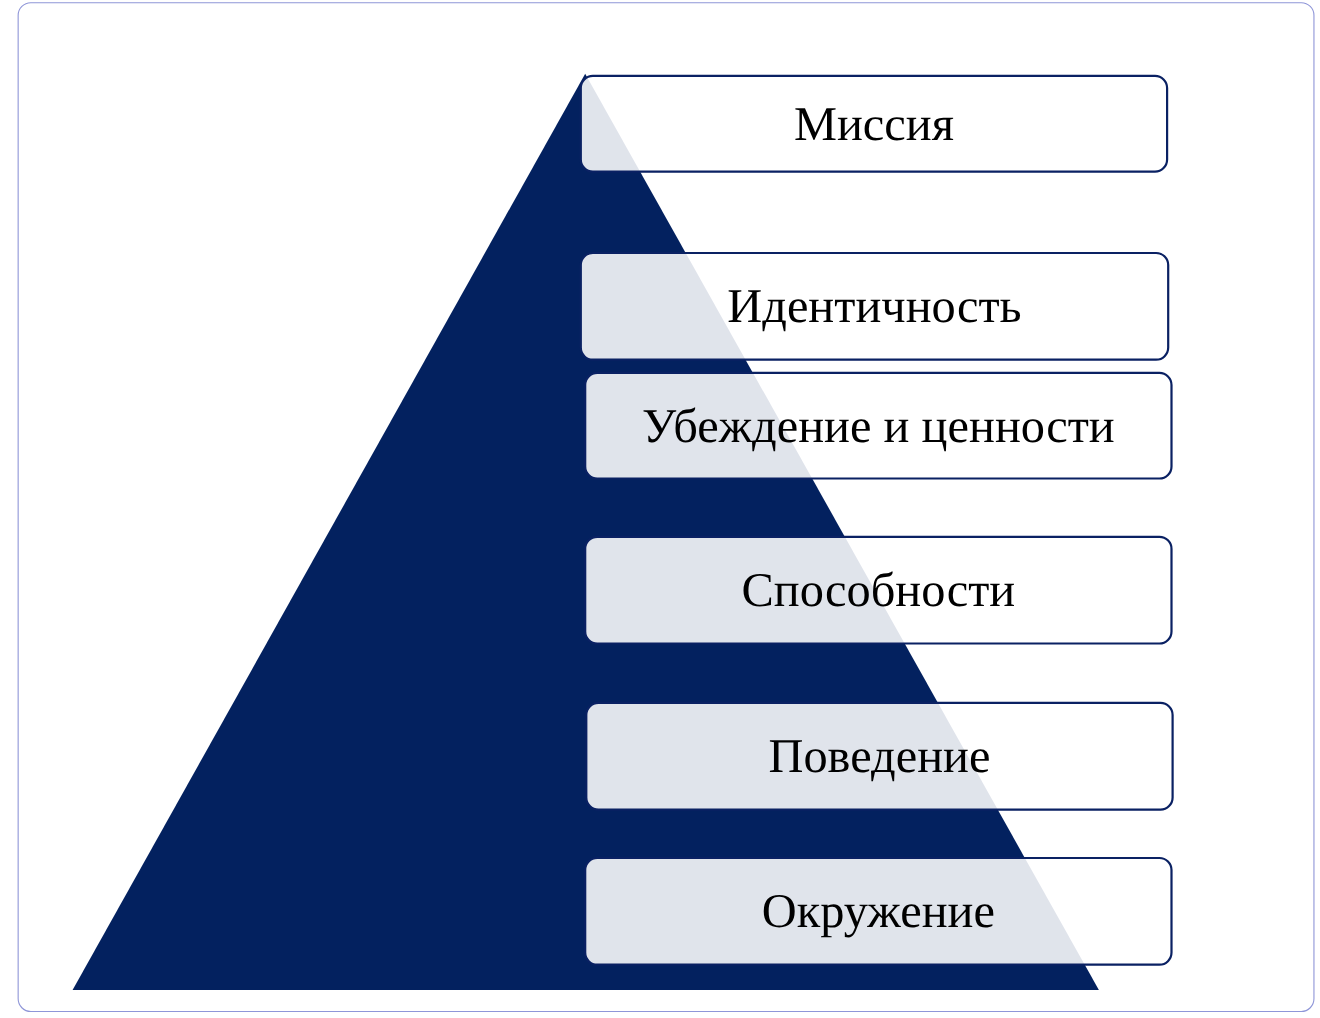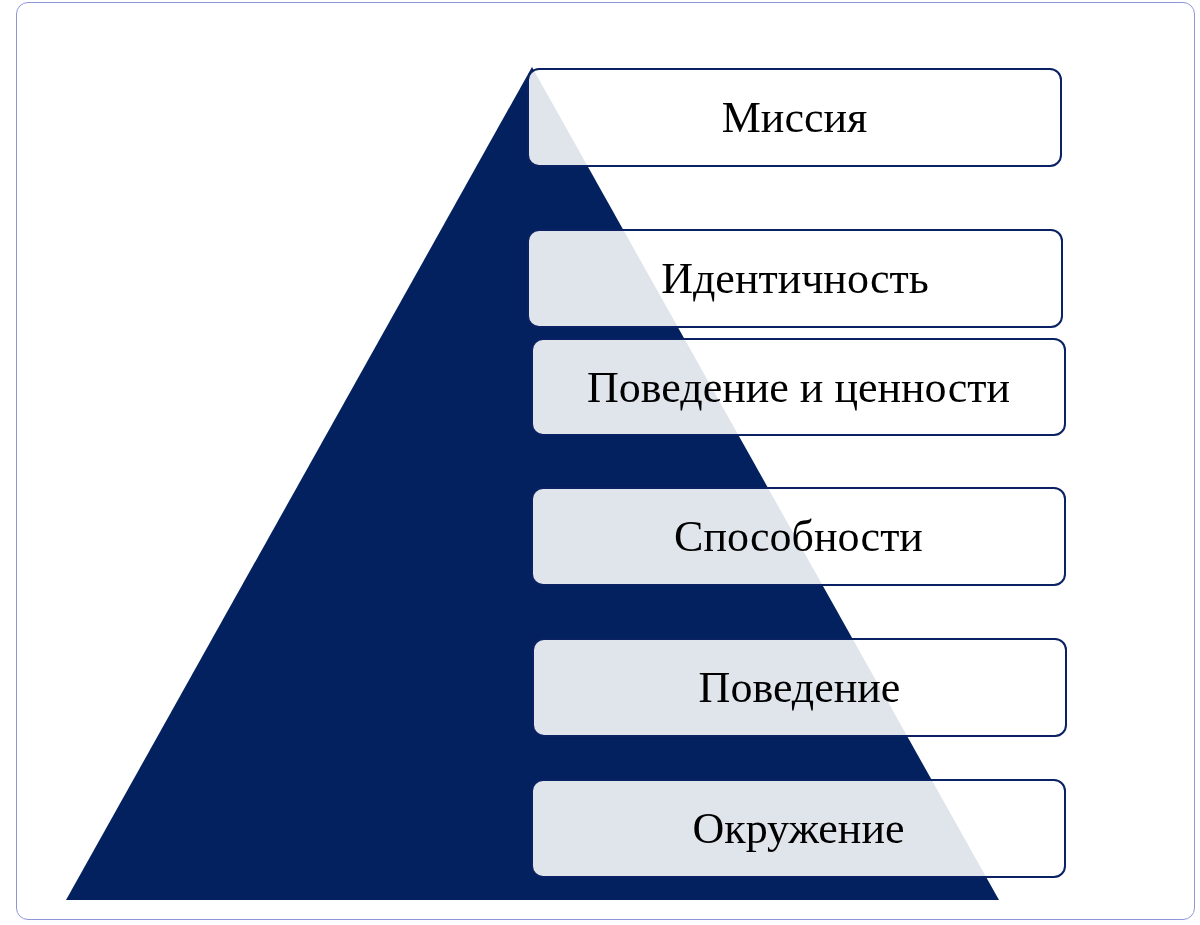--- a/index.html
+++ b/index.html
@@ -22,30 +22,30 @@
   </style>
 </head>
 <body>
 
 <div class="frame"></div>
 
 <svg class="pyramid" viewBox="0 0 1200 925" xmlns="http://www.w3.org/2000/svg">
   <polygon points="532,67 999,900 66,900" fill="#03215f"></polygon>
 </svg>
 
-<div class="level" style="left:527px; top:68px; width:535px; height:99px;">
+<div class="level" style="left:527px; top:68px; width:535px; height:89px;">
   <span>Миссия</span>
 </div>
 
 <div class="level" style="left:527px; top:202px; width:536px; height:99px;margin-top:27px;">
   <span>Идентичность</span>
 </div>
 
 <div class="level" style="left:531px; top:338px; width:535px; height:98px;">
-  <span>Поведение и ценности</span>
+  <span>Убеждение и ценности</span>
 </div>
 
 <div class="level" style="left:531px; top:487px; width:535px; height:99px;align-items:center;">
   <span>Способности</span>
 </div>
 
 <div class="level" style="left:532px; top:638px; width:535px; height:99px;text-align:right;">
   <span>Поведение</span>
 </div>
 

